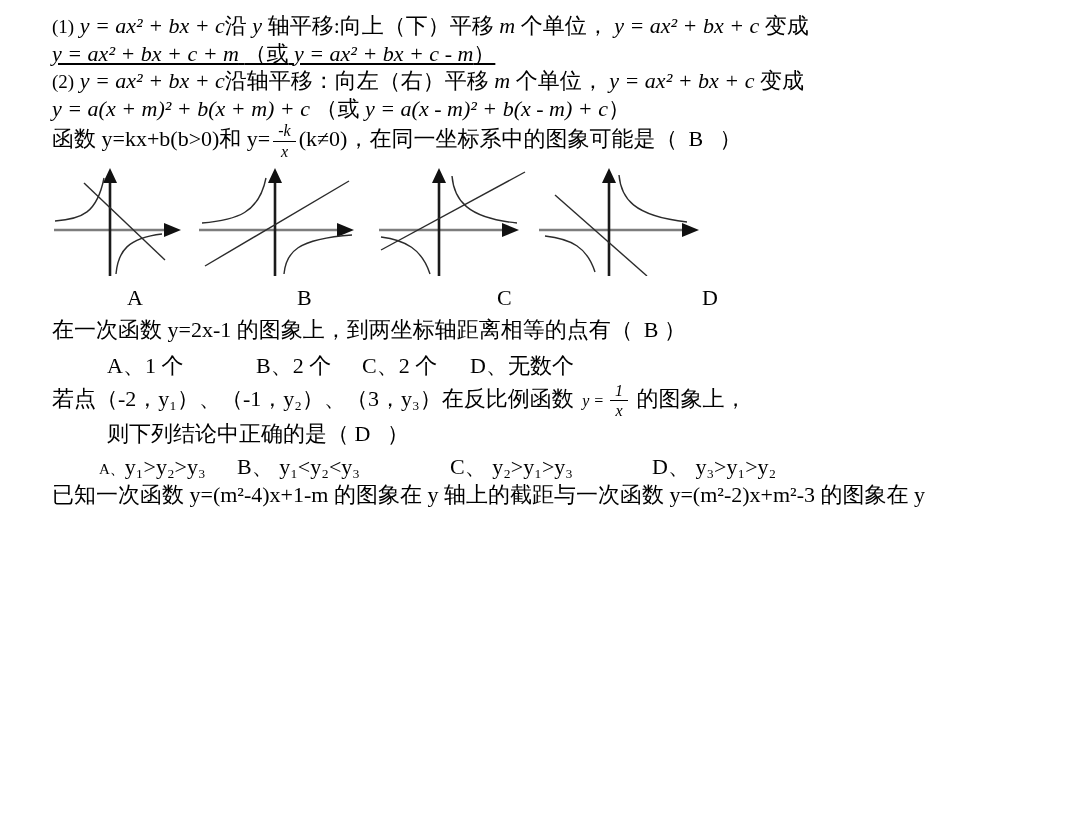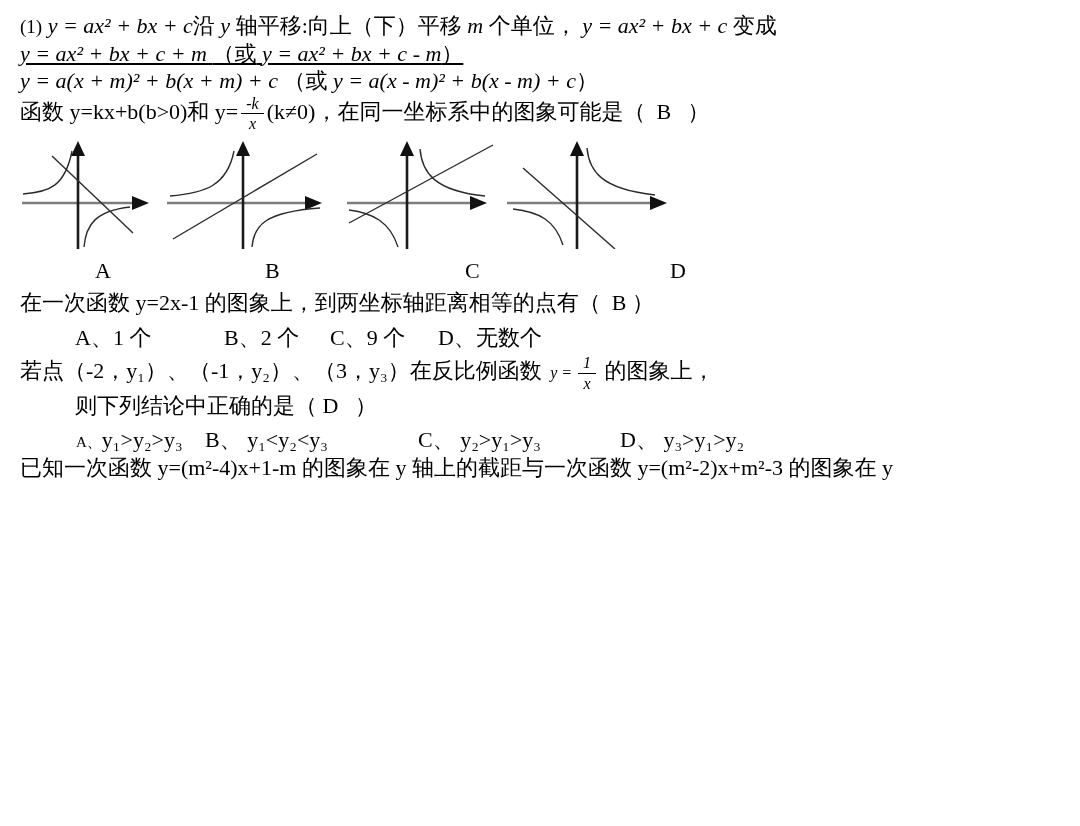--- a/index.html
+++ b/index.html
@@ -12,20 +12,21 @@
     width: 1080px;
     height: 826px;
     overflow: hidden;
     font-family: "Liberation Serif", "DejaVu Serif", serif;
     font-size: 22px;
     line-height: 1.25;
   }
   .page {
     position: relative;
     padding: 12px 18px 0 20px;
+    margin-left: 32px;
   }
   p.line { margin: 0; white-space: pre-wrap; }
   .math { font-style: italic; font-family: "Liberation Serif", "DejaVu Serif", serif; }
   .lbl { font-size: 19px; }
   .indent { padding-left: 55px; }
 
   
   .p1 { margin-top: 6px; }
   .p2 { margin-top: 40px; text-decoration: underline; }
   .p3 { margin-top: 34px; }
@@ -73,41 +74,42 @@
   
   .optrow { position: relative; height: 30px; margin-top: 8px; }
   .optrow .opt { position: absolute; top: 0; white-space: pre; }
   .q2o-a { left: 55px; text-align: center; }
   .q2o-b { left: 204px; }
   .q2o-c { left: 310px; }
   .q2o-d { left: 418px; }
 
   .q3orow { position: relative; height: 28px; margin-top: 6px; }
   .q3orow .opt { position: absolute; top: 0; white-space: pre; }
-  .q3o-a { left: 56px; }
+  .q3o-a { left: 47px; }
   .q3o-b { left: 185px; }
   .q3o-c { left: 398px; }
   .q3o-d { left: 600px; }
   .small-prefix { font-size: 15px; }
 
   .axis-x { stroke: #7d7d7d; stroke-width: 2.4; }
   .axis-y { stroke: #1a1a1a; stroke-width: 2.6; }
   .curve  { stroke: #2b2b2b; stroke-width: 1.4; fill: none; }
   .gline  { stroke: #2b2b2b; stroke-width: 1.4; }
   .ah     { fill: #111111; }
 </style>
 </head>
 <body>
 
 <div class="page">
 
   <p class="line p1"><span class="lbl">(1)</span> <span class="math">y = ax² + bx + c</span><span>沿</span> <span class="math">y</span> <span>轴平移:向上（下）平移</span> <span class="math">m</span> <span>个单位，</span> <span class="math">y = ax² + bx + c</span> <span>变成</span></p>
 
   <p class="line p2"><span class="math">y = ax² + bx + c + m</span> <span>（或</span> <span class="math">y = ax² + bx + c - m</span><span>）</span></p>
 
+  <p class="line p3"><span class="lbl">(2)</span> <span class="math">y = ax² + bx + c</span><span>沿轴平移：向左（右）平移</span> <span class="math">m</span> <span>个单位，</span> <span class="math">y = ax² + bx + c</span> <span>变成</span></p>
 
   <p class="line p4"><span class="math">y = a(x + m)² + b(x + m) + c</span> <span>（或</span> <span class="math">y = a(x - m)² + b(x - m) + c</span><span>）</span></p>
 
   <p class="line p5"><span>函数 y=kx+b(b&gt;0)和 y=</span><span class="frac"><span class="num">-k</span><span class="den">x</span></span><span>(k≠0)，在同一坐标系中的图象可能是（  B   ）</span></p>
 
   <div class="graphs">
 
     <svg class="g-a" width="150" height="110" viewBox="0 0 150 110">
       <line class="axis-x" x1="2" y1="64" x2="113" y2="64"></line>
       <polygon class="ah" points="129,64 112,57 112,71"></polygon>
@@ -151,21 +153,21 @@
     <span class="glabel gl-a">A</span>
     <span class="glabel gl-b">B</span>
     <span class="glabel gl-c">C</span>
     <span class="glabel gl-d">D</span>
   </div>
 
   <p class="line q2s">在一次函数 y=2x-1 的图象上，到两坐标轴距离相等的点有（  B ）</p>
   <div class="optrow">
     <span class="opt q2o-a">A、1 个</span>
     <span class="opt q2o-b">B、2 个</span>
-    <span class="opt q2o-c">C、9 个</span>
+    <span class="opt q2o-c">C、2 个</span>
     <span class="opt q2o-d">D、无数个</span>
   </div>
 
   <p class="line q3s"><span>若点（-2，y₁）、（-1，y₂）、（3，y₃）在反比例函数</span> <span class="frac" style="border:none"><span>y =</span></span><span class="frac"><span class="num">1</span><span class="den">x</span></span> <span>的图象上，</span></p>
 
   <p class="line q3b indent">则下列结论中正确的是（ D   ）</p>
 
   <div class="q3orow">
     <span class="opt q3o-a"><span class="small-prefix">A、</span><span>y₁&gt;y₂&gt;y₃</span></span>
     <span class="opt q3o-b">B、 y₁&lt;y₂&lt;y₃</span>

